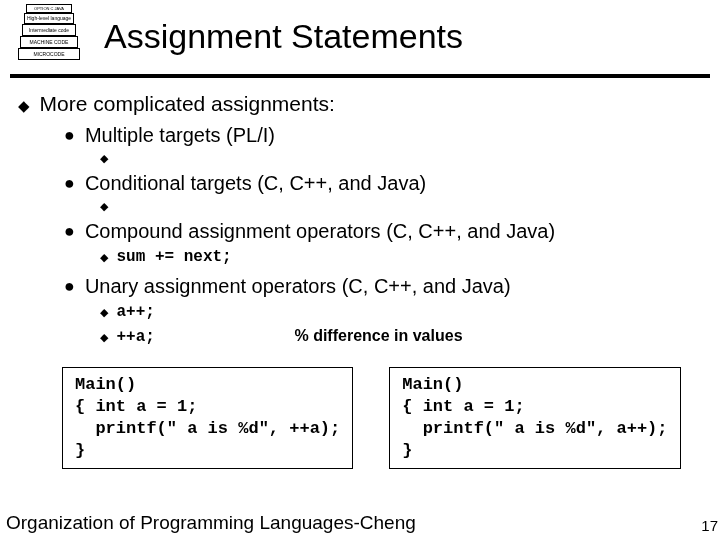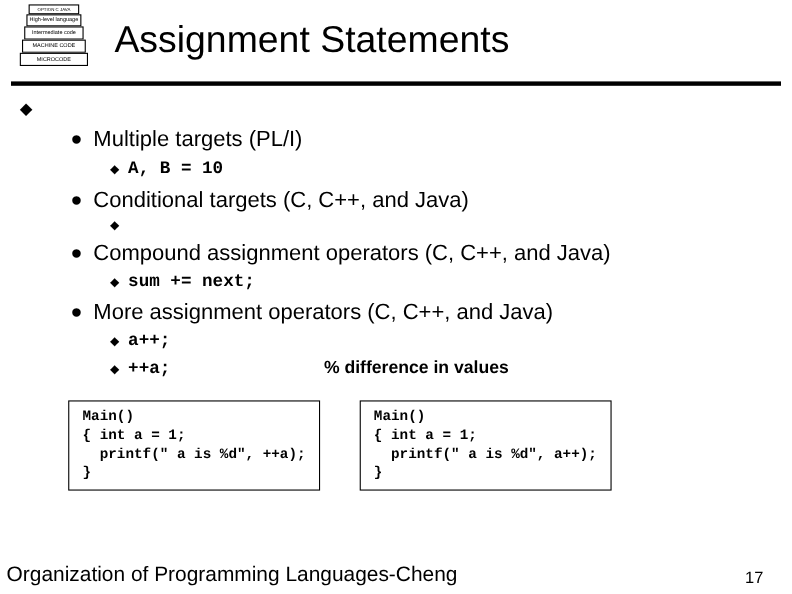--- a/index.html
+++ b/index.html
@@ -21,23 +21,23 @@
   .b1 .dia { font-size: 15px; }
   .ul2 { margin-left: 46px; }
   .b2 { display: flex; align-items: baseline; gap: 10px; font-size: 20px; margin-top: 4px; }
   .b2 .dot { font-size: 18px; position: relative; top: -1px; }
   .ul3 { margin-left: 36px; }
   .b3 { display: flex; align-items: baseline; gap: 8px; font-size: 16px; margin-top: 2px; }
   .b3 .dia { font-size: 11px; }
   .mono { font-family: "Courier New", Courier, monospace; font-weight: bold; }
   .inline-note { font-family: Liberation Sans, sans-serif; font-weight: bold; font-size: 16px; }
   .boxes { display: flex; gap: 36px; margin: 18px 0 0 44px; }
-  .codebox { border: 1px solid #000; padding: 6px 12px; font-family: "Courier New", Courier, monospace; font-weight: bold; font-size: 13px; line-height: 1.3; white-space: pre; }
+  .codebox { border: 1px solid #000; padding: 6px 12px; font-family: "Courier New", Courier, monospace; font-weight: bold; font-size: 17px; line-height: 1.3; white-space: pre; }
   .footer { position: absolute; left: 6px; bottom: 6px; font-size: 19px; }
-  .pagenum { position: absolute; right: 26px; bottom: 6px; font-size: 15px; }
+  .pagenum { position: absolute; right: 2px; bottom: 6px; font-size: 15px; }
 </style>
 </head>
 <body>
 
 <div class="slide">
 
   <div class="header">
     <div class="levels-icon">
       <div class="lvl lvl0">OPTION   C   JAVA</div>
       <div class="lvl lvl1">High-level language</div>
@@ -47,33 +47,33 @@
     </div>
     <div class="title">Assignment Statements</div>
   </div>
 
   <hr class="hr">
 
   <div class="body">
     <ul>
       <li class="b1">
         <span class="dia">◆</span>
+        <span>More complicated assignments:</span>
       </li>
     </ul>
 
     <ul class="ul2">
 
       <li class="b2">
         <span class="dot">●</span>
         <span>Multiple targets  (PL/I)</span>
       </li>
       <ul class="ul3">
         <li class="b3">
           <span class="dia">◆</span>
-          <span class="mono">A, B = 10</span>
         </li>
       </ul>
 
       <li class="b2">
         <span class="dot">●</span>
         <span>Conditional targets (C, C++, and Java)</span>
       </li>
       <ul class="ul3">
         <li class="b3">
           <span class="dia">◆</span>
@@ -86,21 +86,21 @@
       </li>
       <ul class="ul3">
         <li class="b3">
           <span class="dia">◆</span>
           <span class="mono">sum += next;</span>
         </li>
       </ul>
 
       <li class="b2">
         <span class="dot">●</span>
-        <span>More assignment operators (C, C++, and Java)</span>
+        <span>Unary assignment operators (C, C++, and Java)</span>
       </li>
       <ul class="ul3">
         <li class="b3">
           <span class="dia">◆</span>
           <span class="mono">a++;</span>
         </li>
         <li class="b3">
           <span class="dia">◆</span>
           <span class="mono" style="width:170px;display:inline-block">++a;</span>
           <span class="inline-note">% difference in values</span>

